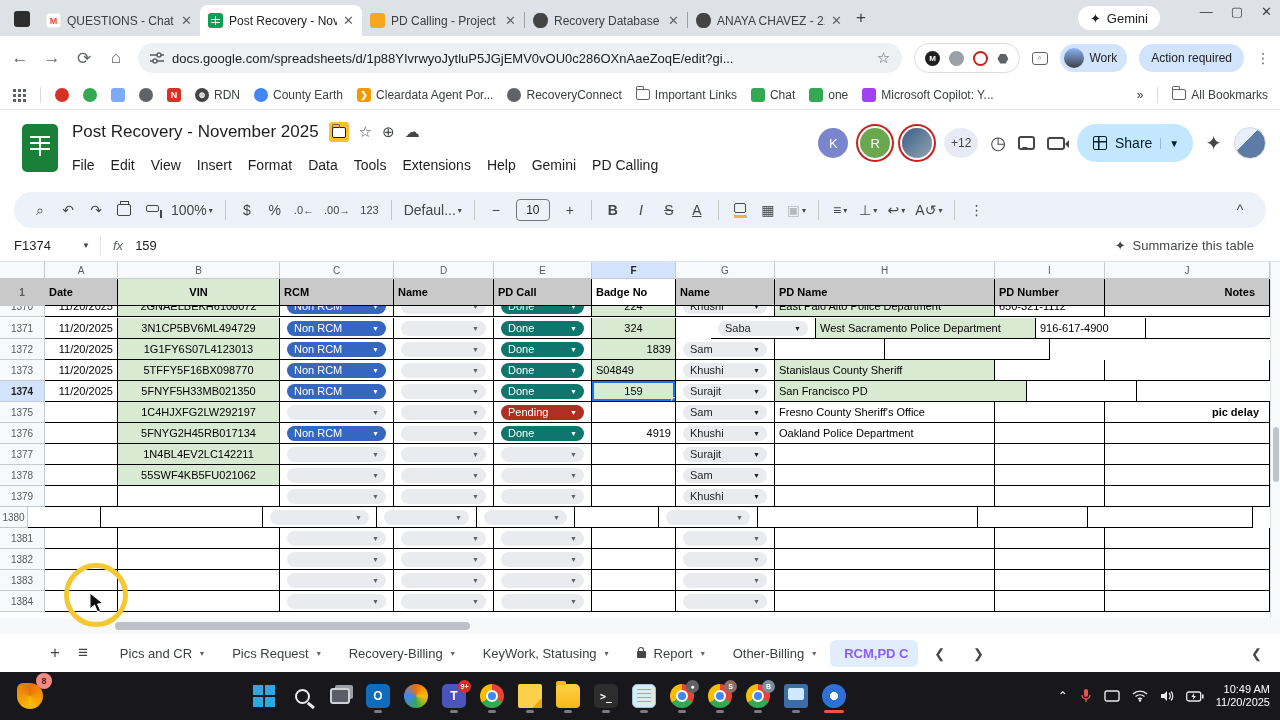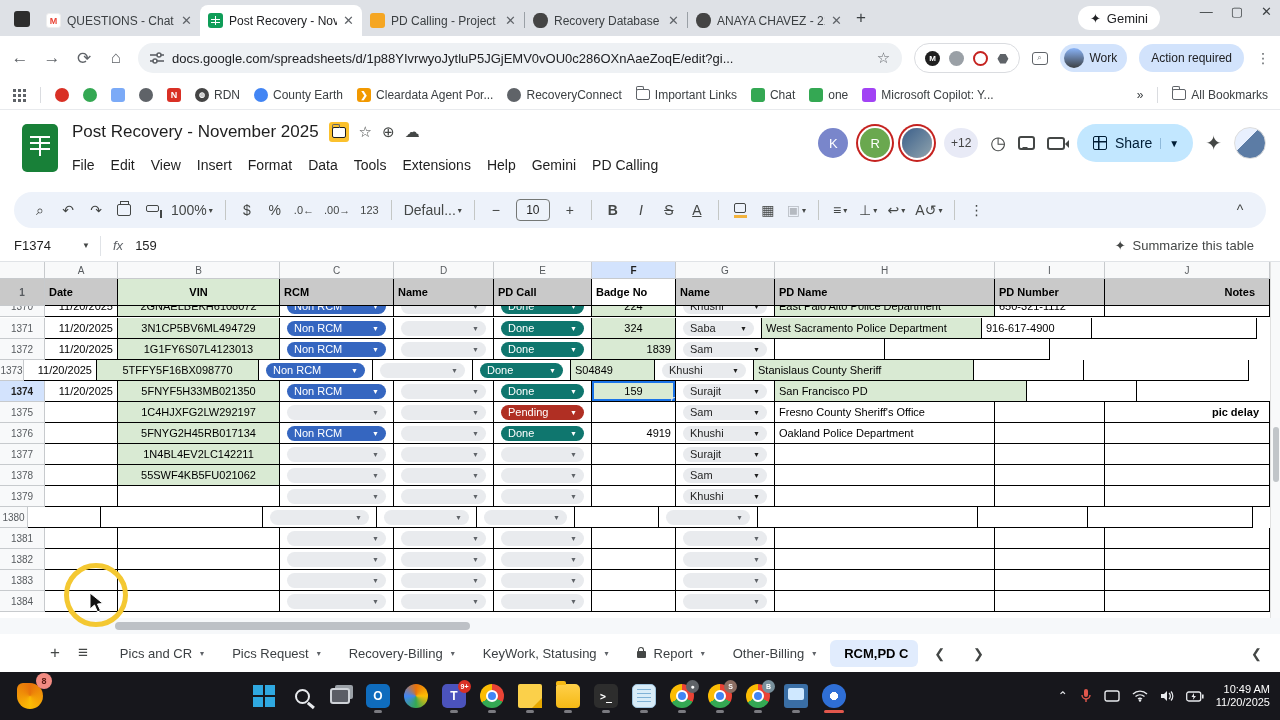--- a/index.html
+++ b/index.html
@@ -144,21 +144,21 @@
   .vscroll { position:absolute; top:262px; right:0; width:10px; height:356px; background:#f8f9fa; border-left:1px solid #e0e0e0; }
   .vthumb { position:absolute; left:2px; top:165px; width:6px; height:55px; background:#c1c5c9; border-radius:3px; }
   .hscroll { position:absolute; top:618px; left:0; right:0; height:16px; background:#f6f8fa; }
   .hthumb { position:absolute; left:115px; top:4px; width:355px; height:8px; background:#bdc1c6; border-radius:4px; }
 
   
   .sheetbar { position:absolute; top:634px; left:0; right:0; height:38px; background:#fff; display:flex; align-items:center; padding-left:50px; gap:4px; }
   .sb-ic { font-size:17px; color:#444746; margin-right:14px; }
   .sb-tab { display:flex; align-items:center; gap:8px; font-size:13px; color:#3c4043; padding:6px 14px; border-radius:6px; white-space:nowrap; }
   .sb-tab .c { font-size:8px; color:#5f6368; }
-  .sb-tab.active { background:#e1ecfd; color:#000000; font-weight:bold; max-width:88px; overflow:hidden; padding-right:12px;align-items:center; }
+  .sb-tab.active { background:#e1ecfd; color:#8b5cf6; font-weight:bold; max-width:88px; overflow:hidden; padding-right:12px;align-items:center; }
   .sb-nav { font-size:13px; color:#444746; padding:0 12px; }
   .sb-collapse { position:absolute; right:18px; font-size:13px; color:#444746; }
   .mini-lock { width:9px; height:7px; background:#444746; border-radius:1px; position:relative; margin-top:3px; }
   .mini-lock::before { content:""; position:absolute; top:-4px; left:1.5px; width:4px; height:4px; border:1.5px solid #444746; border-bottom:none; border-radius:3px 3px 0 0; }
 
   
   .taskbar { position:absolute; top:672px; left:0; right:0; height:48px; background:#17171c; display:flex; align-items:center; }
   .tb-left { position:absolute; left:16px; display:flex; }
   .flame { width:26px; height:26px; background:conic-gradient(#e8710a,#fbbc04,#e8710a); border-radius:6px 50% 50% 50%; position:relative; }
   .badge { position:absolute; top:-6px; right:-8px; min-width:16px; height:16px; background:#f28b82; color:#5c1a12; font-size:9px; font-weight:bold; border-radius:8px; display:flex; align-items:center; justify-content:center; padding:0 3px; }
@@ -578,21 +578,21 @@
             <span class="pc">▼</span>
           </div>
         </div>
         <div class="g-cell" style="width: 98px;">
           <div class="pill pill-green">
             <span>Done</span>
             <span class="pc">▼</span>
           </div>
         </div>
         <div class="g-cell green c-center" style="width: 84px;">324</div>
-        <div class="g-cell" style="width: 86px;">
+        <div class="g-cell" style="width: 105px; margin-left: 35px;">
           <div class="pill pill-name">
             <span>Saba</span>
             <span class="pc">▼</span>
           </div>
         </div>
         <div class="g-cell green" style="width: 220px;">West Sacramento Police Department</div>
         <div class="g-cell" style="width: 110px;">916-617-4900</div>
         <div class="g-cell c-right" style="width: 165px; padding-right: 10px;"></div>
       </div>
       <div class="g-row data-row">
@@ -621,21 +621,21 @@
         <div class="g-cell" style="width: 99px;">
           <div class="pill pill-name">
             <span>Sam</span>
             <span class="pc">▼</span>
           </div>
         </div>
         <div class="g-cell" style="width: 110px;"></div>
         <div class="g-cell c-right" style="width: 165px; padding-right: 10px;"></div>
       </div>
       <div class="g-row data-row">
-        <div class="g-cell rowhdr" style="width: 24px;">1373</div>
+        <div class="g-cell rowhdr" style="width: 45px;">1373</div>
         <div class="g-cell c-right" style="width: 73px;">11/20/2025</div>
         <div class="g-cell green c-center" style="width: 162px;">5TFFY5F16BX098770</div>
         <div class="g-cell" style="width: 114px;">
           <div class="pill pill-blue">
             <span>Non RCM</span>
             <span class="pc">▼</span>
           </div>
         </div>
         <div class="g-cell" style="width: 100px;">
           <div class="pill pill-empty">

